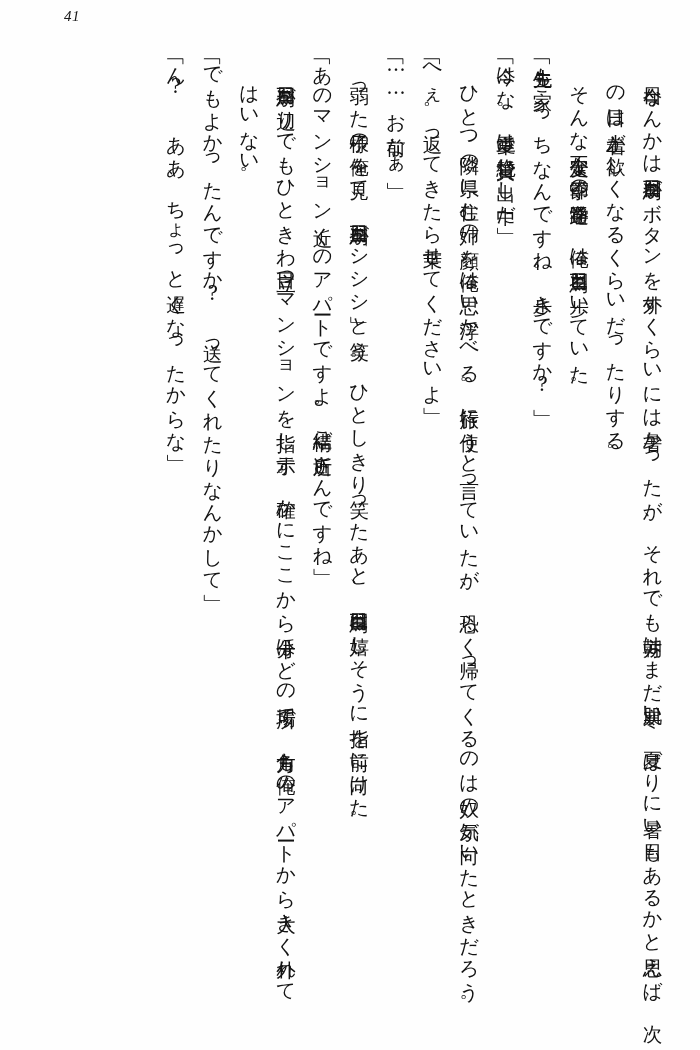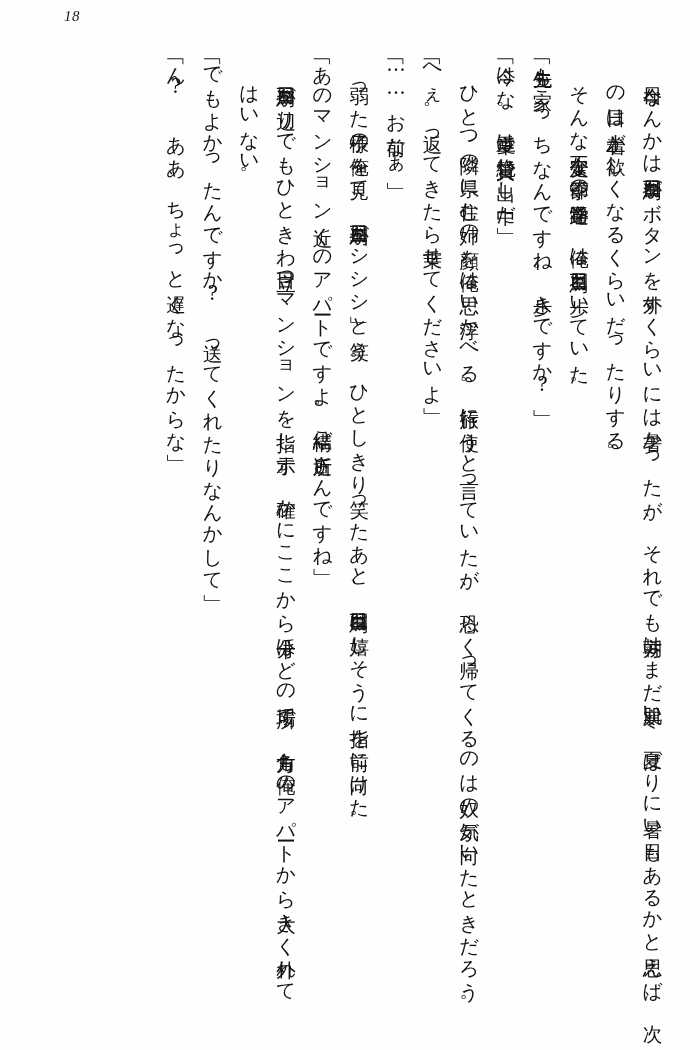--- a/index.html
+++ b/index.html
@@ -48,21 +48,21 @@
   }
   .para.indent {
     padding-top: 20px;
   }
 </style>
 </head>
 <body>
 
 <div class="page">
 
-  <div class="page-number">18</div>
+  <div class="page-number">41</div>
 
   <div class="body-text">
     <p class="para indent">今日なんかは羽目鳥がボタンを外すくらいには暑かったが、それでも朝方はまだ肌寒い。夏ばりに暑い日もあるかと思えば、次の日は上着が欲しくなるくらいだったりする。</p>
     <p class="para indent">そんな不安定な季節の通学路を、俺は羽目鳥と歩いていた。</p>
     <p class="para">「先生も家こっちなんですね。歩きですか?」</p>
     <p class="para">「今はな。愛車は絶賛貸し出し中だ」</p>
     <p class="para indent">ひとつ隣の県に住む姉の顔を俺は思い浮かべる。旅行に使うと言っていたが、恐らく帰ってくるのは奴の気が向いたときだろう。</p>
     <p class="para">「へぇ。返ってきたら乗せてくださいよ」</p>
     <p class="para">「……お前なぁ」</p>
     <p class="para indent">弱った様子の俺を見て、羽目鳥が「シシシ」と笑う。ひとしきり笑ったあと、羽目鳥は嬉しそうに指を前に向けた。</p>

